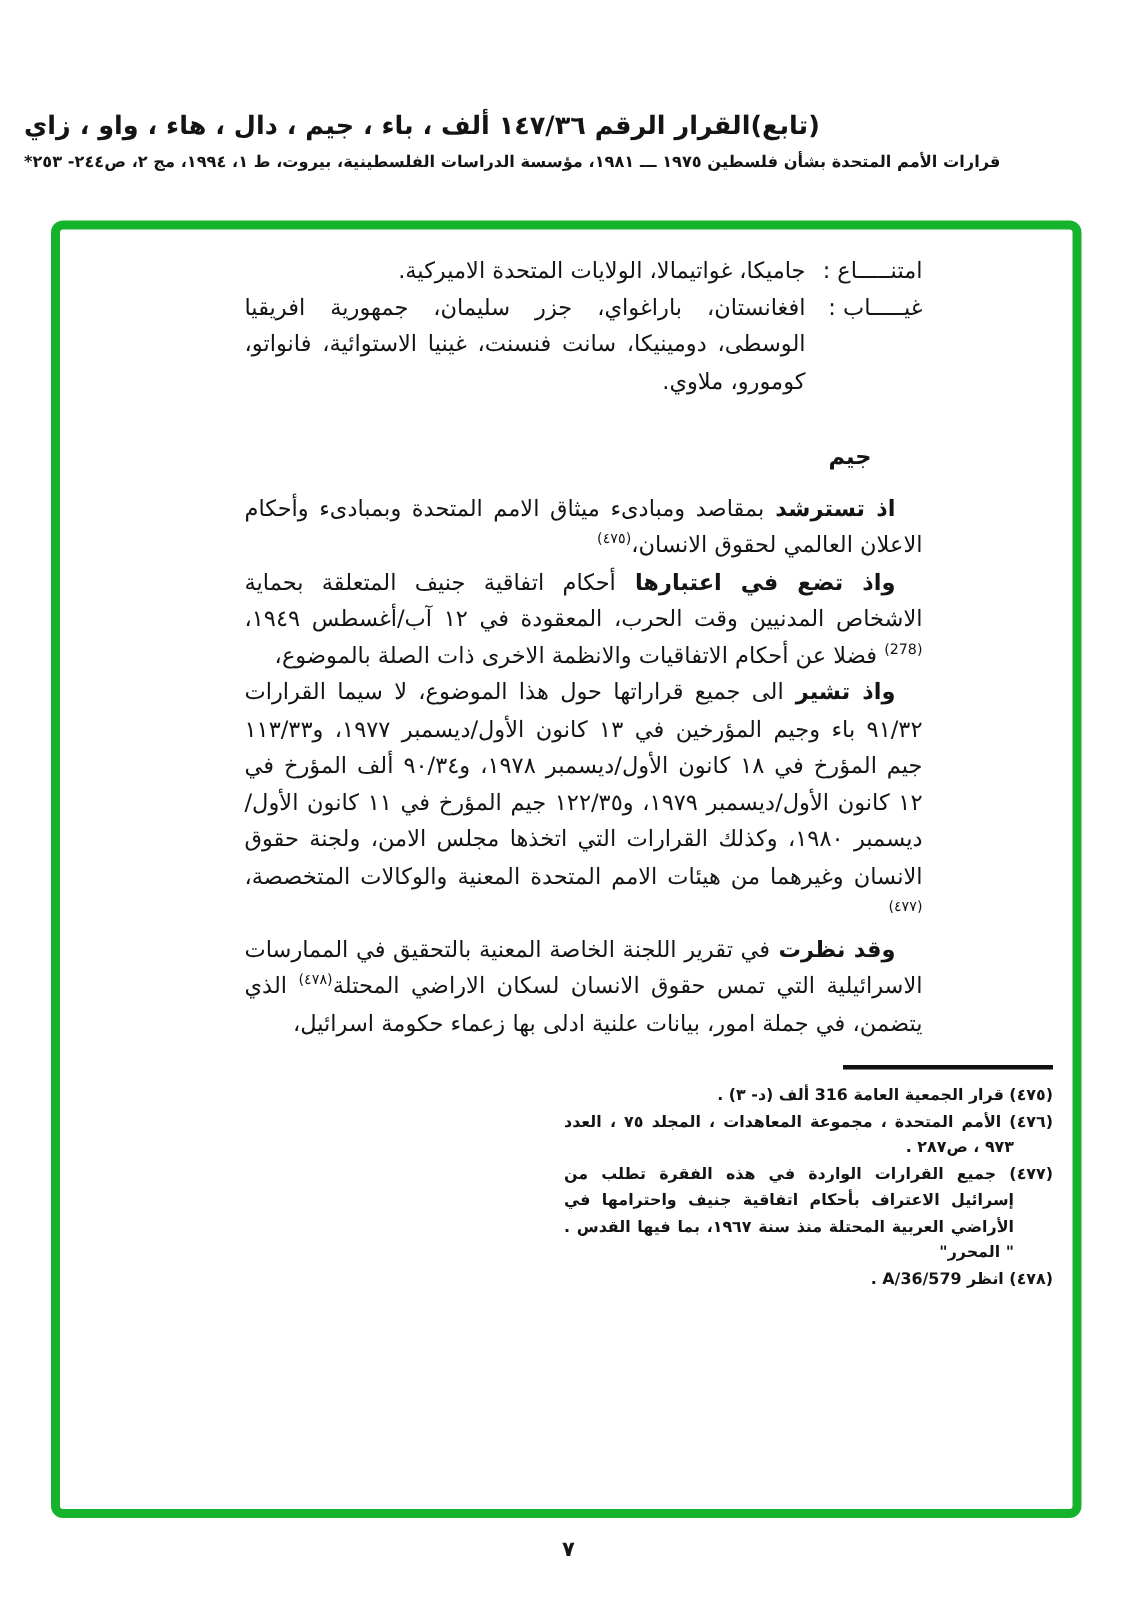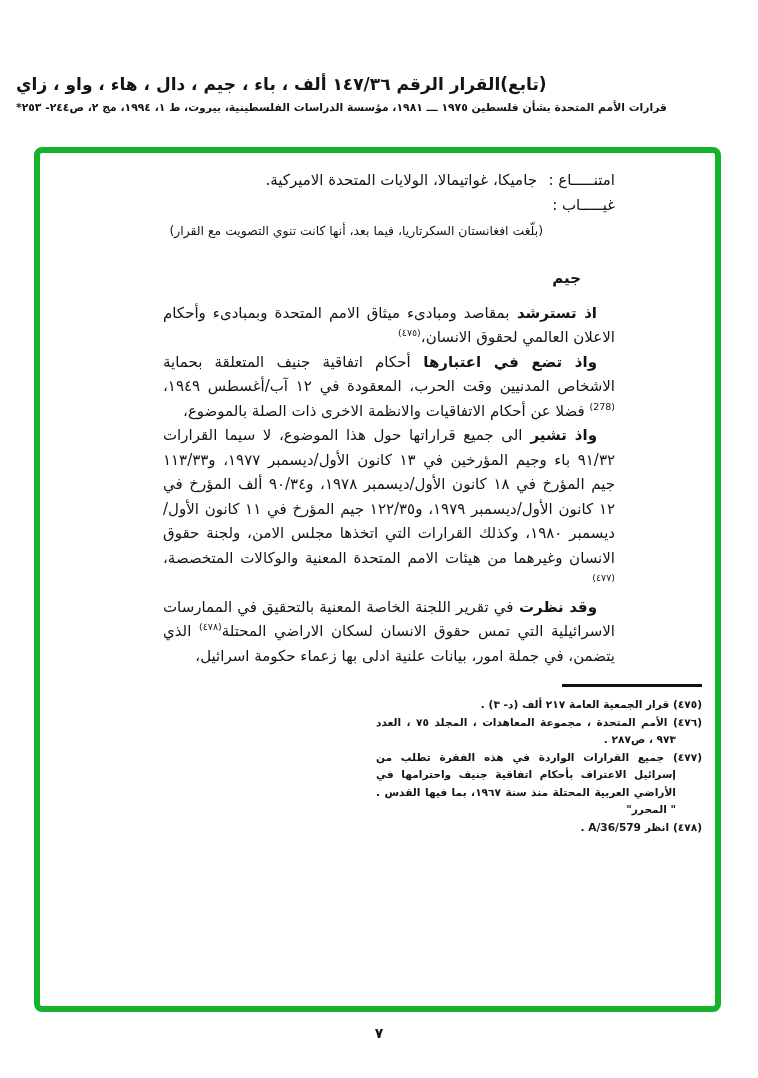--- a/index.html
+++ b/index.html
@@ -60,38 +60,38 @@
   <div class="frame" style="border-color: rgb(21, 179, 43);">
     <div class="main-col">
 
       <div class="vote-row">
         <span class="vote-label">امتنـــــاع :</span>
         <span class="vote-text">جاميكا، غواتيمالا، الولايات المتحدة الاميركية.</span>
       </div>
 
       <div class="vote-row">
         <span class="vote-label">غيـــــاب :</span>
+        <span class="vote-text">افغانستان، باراغواي، جزر سليمان، جمهورية افريقيا الوسطى، دومينيكا، سانت فنسنت، غينيا الاستوائية، فانواتو، كومورو، ملاوي.</span>
       </div>
 
-      <div class="secretariat-note">(بلّغت افغانستان السكرتاريا، فيما بعد، أنها كانت تنوي التصويت مع القرار)</div>
 
       <div class="section-heading">جيم</div>
 
       <div>
           <p class="para"><span class="lead">اذ تسترشد </span><span>بمقاصد ومبادىء ميثاق الامم المتحدة وبمبادىء وأحكام الاعلان العالمي لحقوق الانسان،</span><sup>(٤٧٥)</sup></p>
           <p class="para"><span class="lead">واذ تضع في اعتبارها </span><span>أحكام اتفاقية جنيف المتعلقة بحماية الاشخاص المدنيين وقت الحرب، المعقودة في ١٢ آب/أغسطس ١٩٤٩،</span><sup>(278)</sup><span> فضلا عن أحكام الاتفاقيات والانظمة الاخرى ذات الصلة بالموضوع،</span></p>
           <p class="para"><span class="lead">واذ تشير </span><span>الى جميع قراراتها حول هذا الموضوع، لا سيما القرارات ٩١/٣٢ باء وجيم المؤرخين في ١٣ كانون الأول/ديسمبر ١٩٧٧، و١١٣/٣٣ جيم المؤرخ في ١٨ كانون الأول/ديسمبر ١٩٧٨، و٩٠/٣٤ ألف المؤرخ في ١٢ كانون الأول/ديسمبر ١٩٧٩، و١٢٢/٣٥ جيم المؤرخ في ١١ كانون الأول/ديسمبر ١٩٨٠، وكذلك القرارات التي اتخذها مجلس الامن، ولجنة حقوق الانسان وغيرهما من هيئات الامم المتحدة المعنية والوكالات المتخصصة،</span><sup>(٤٧٧)</sup></p>
           <p class="para"><span class="lead">وقد نظرت </span><span>في تقرير اللجنة الخاصة المعنية بالتحقيق في الممارسات الاسرائيلية التي تمس حقوق الانسان لسكان الاراضي المحتلة</span><sup>(٤٧٨)</sup><span> الذي يتضمن، في جملة امور، بيانات علنية ادلى بها زعماء حكومة اسرائيل،</span></p>
         </div>
     </div>
 
     <div class="footnote-area">
       <div class="fn-sep"></div>
       <div class="fn-list">
-          <p class="footnote">(٤٧٥) قرار الجمعية العامة ٢١٧ ألف (د- ٣) .</p>
+          <p class="footnote">(٤٧٥) قرار الجمعية العامة 316 ألف (د- ٣) .</p>
           <p class="footnote">(٤٧٦) الأمم المتحدة ، مجموعة المعاهدات ، المجلد ٧٥ ، العدد ٩٧٣ ، ص٢٨٧ .</p>
           <p class="footnote">(٤٧٧) جميع القرارات الواردة في هذه الفقرة تطلب من إسرائيل الاعتراف بأحكام اتفاقية جنيف واحترامها في الأراضي العربية المحتلة منذ سنة ١٩٦٧، بما فيها القدس . " المحرر"</p>
           <p class="footnote">(٤٧٨) انظر A/36/579 .</p>
         </div>
     </div>
   </div>
 
   <div class="page-number">٧</div>
 
 </div>

